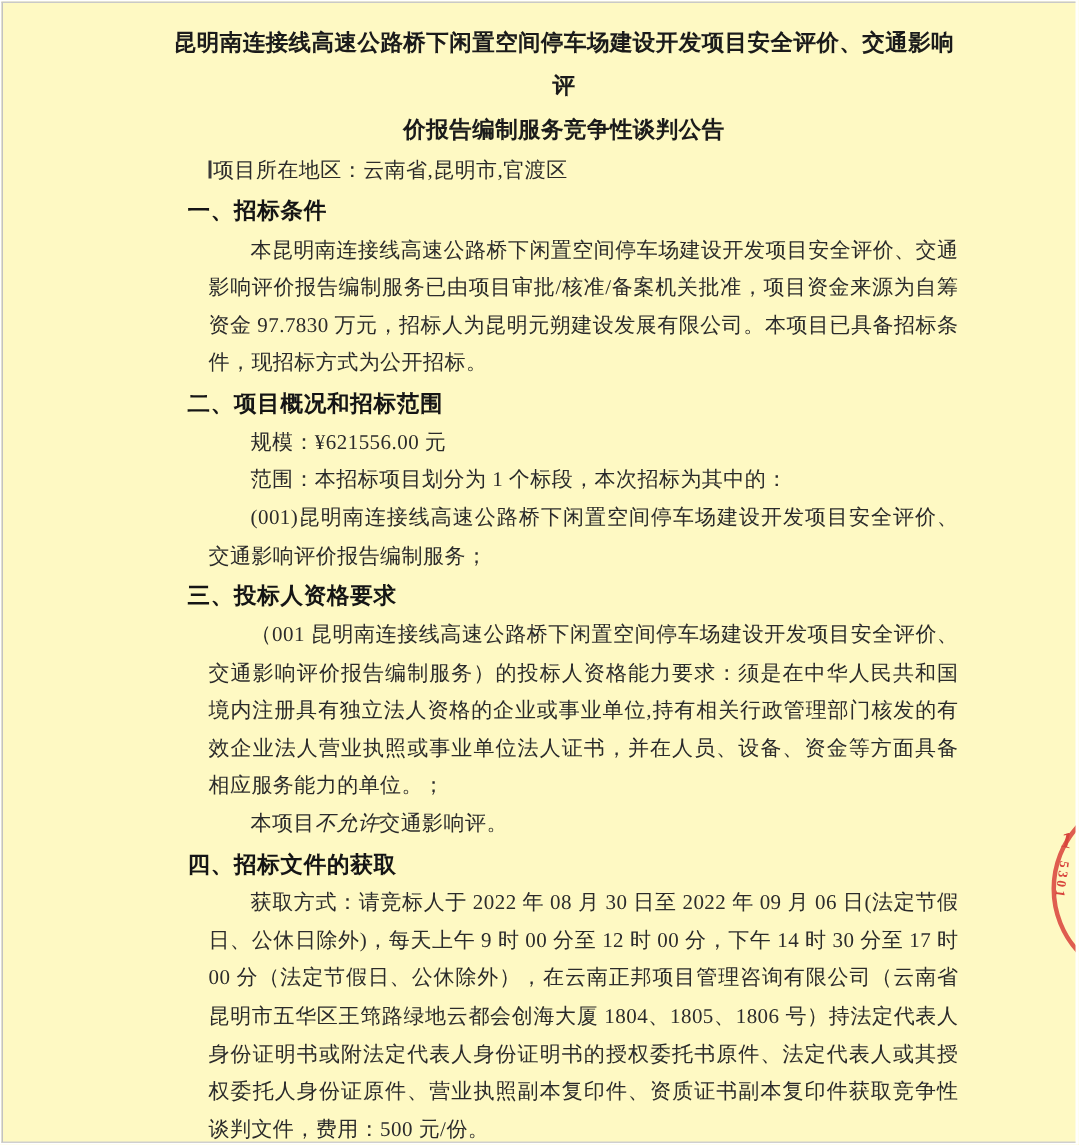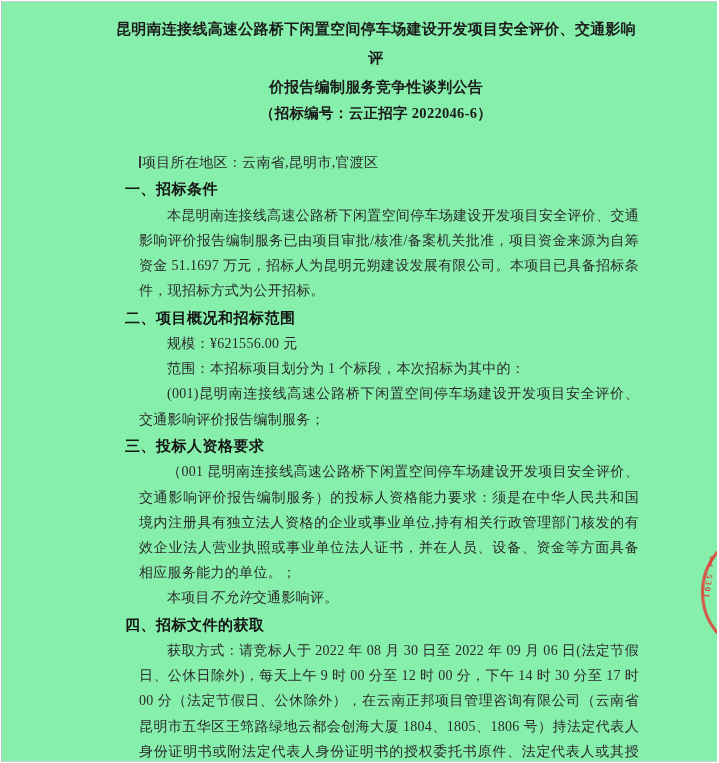--- a/index.html
+++ b/index.html
@@ -13,21 +13,21 @@
     position: relative;
     overflow: hidden;
     font-family: "Liberation Serif", "DejaVu Serif", serif;
   }
   .page {
     position: absolute;
     left: 1px;
     top: 1px;
     width: 715px;
     height: 759px;
-    background: #86efac;
+    background: #fef9c3;
     border-left: 1px solid #c2c2c2;
     border-top: 1px solid #c9c9c9;
     border-bottom: 1px solid #cfcfcf;
     overflow: hidden;
     color: #2b2b2b;
   }
   .content {
     padding: 13px 78px 0 111px;
   }
   .doc-title {
@@ -114,26 +114,25 @@
 <body>
 
 <div class="page">
   <div class="content">
 
     <div class="doc-title">
       <div>昆明南连接线高速公路桥下闲置空间停车场建设开发项目安全评价、交通影响评</div>
       <div>价报告编制服务竞争性谈判公告</div>
     </div>
 
-    <div class="tender-no">（招标编号：云正招字 2022046-6）</div>
 
     <p class="line"><span class="stray-mark"></span><span>项目所在地区：云南省,昆明市,官渡区</span></p>
 
     <h2 class="sec">一、招标条件</h2>
-    <p class="body indent">本昆明南连接线高速公路桥下闲置空间停车场建设开发项目安全评价、交通影响评价报告编制服务已由项目审批/核准/备案机关批准，项目资金来源为自筹资金 51.1697 万元，招标人为昆明元朔建设发展有限公司。本项目已具备招标条件，现招标方式为公开招标。</p>
+    <p class="body indent">本昆明南连接线高速公路桥下闲置空间停车场建设开发项目安全评价、交通影响评价报告编制服务已由项目审批/核准/备案机关批准，项目资金来源为自筹资金 97.7830 万元，招标人为昆明元朔建设发展有限公司。本项目已具备招标条件，现招标方式为公开招标。</p>
 
     <h2 class="sec">二、项目概况和招标范围</h2>
     <p class="line indent">规模：¥621556.00 元</p>
     <p class="line indent">范围：本招标项目划分为 1 个标段，本次招标为其中的：</p>
     <p class="body indent">(001)昆明南连接线高速公路桥下闲置空间停车场建设开发项目安全评价、交通影响评价报告编制服务；</p>
 
     <h2 class="sec">三、投标人资格要求</h2>
     <p class="body indent">（001 昆明南连接线高速公路桥下闲置空间停车场建设开发项目安全评价、交通影响评价报告编制服务）的投标人资格能力要求：须是在中华人民共和国境内注册具有独立法人资格的企业或事业单位,持有相关行政管理部门核发的有效企业法人营业执照或事业单位法人证书，并在人员、设备、资金等方面具备相应服务能力的单位。；</p>
     <p class="line indent"><span>本项目</span><span class="em-italic">不允许</span><span>交通影响评。</span></p>
 

